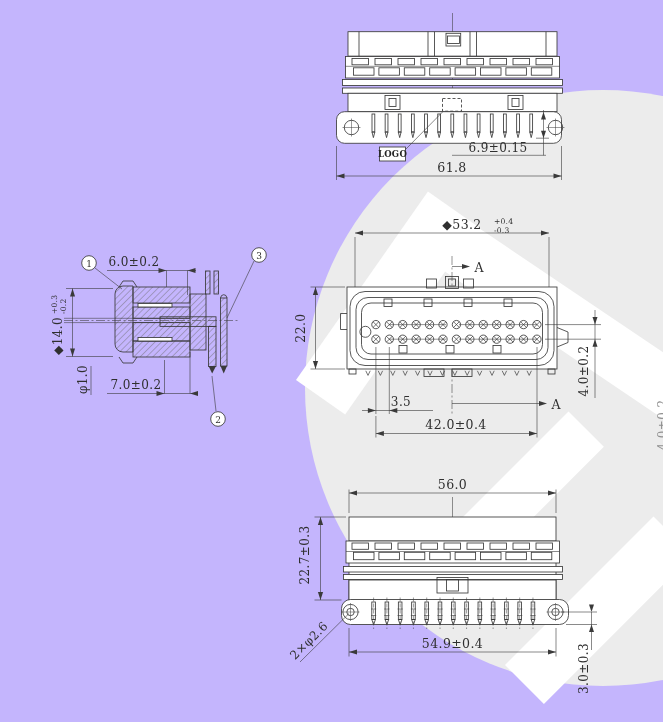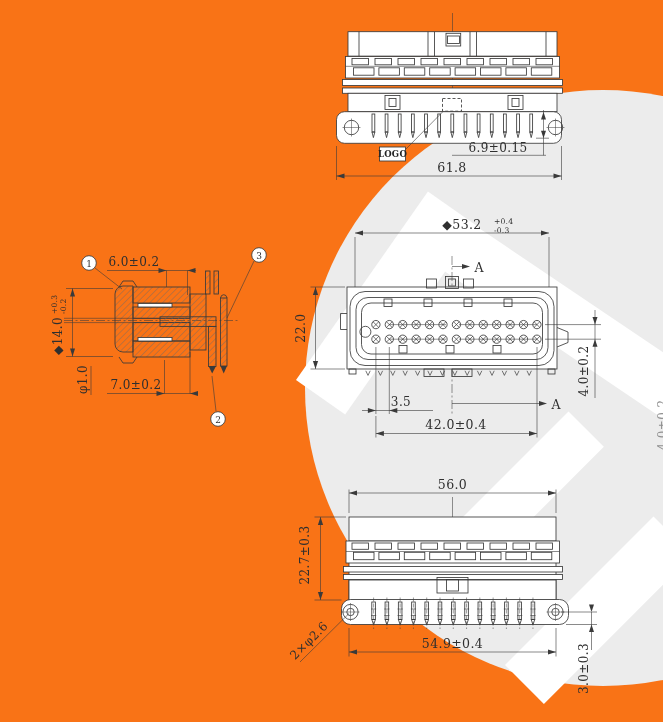--- a/index.html
+++ b/index.html
@@ -1,16 +1,16 @@
 <!DOCTYPE html>
 <html><head>
 <meta charset="utf-8">
 <style>
   html,body{margin:0;padding:0;background:#ffffff;}
-  .sheet{position:relative;width:663px;height:722px;background:#f97316;overflow:hidden;}
+  .sheet{position:relative;width:663px;height:722px;background:#c4b5fd;overflow:hidden;}
   svg{display:block;}
   text{stroke:none;}
   .dim{font-family:"DejaVu Serif","Liberation Serif",serif;font-size:12px;fill:#2f2f2f;letter-spacing:.4px;}
   .dim.big{font-size:12.5px;}
   .dim.tol{font-size:7.6px;letter-spacing:.2px;}
   .dim.mid{text-anchor:middle;}
   .balloon-num{font-family:"DejaVu Serif","Liberation Serif",serif;font-size:9px;fill:#2f2f2f;text-anchor:middle;}
   .logo-txt{font-family:"DejaVu Serif","Liberation Serif",serif;font-size:8.5px;font-weight:bold;fill:#222;text-anchor:middle;letter-spacing:.3px;}
   .clipped{fill:#8f8f8f;}
   .cl{stroke-dasharray:9 2.5 2 2.5;stroke-width:.55;}

